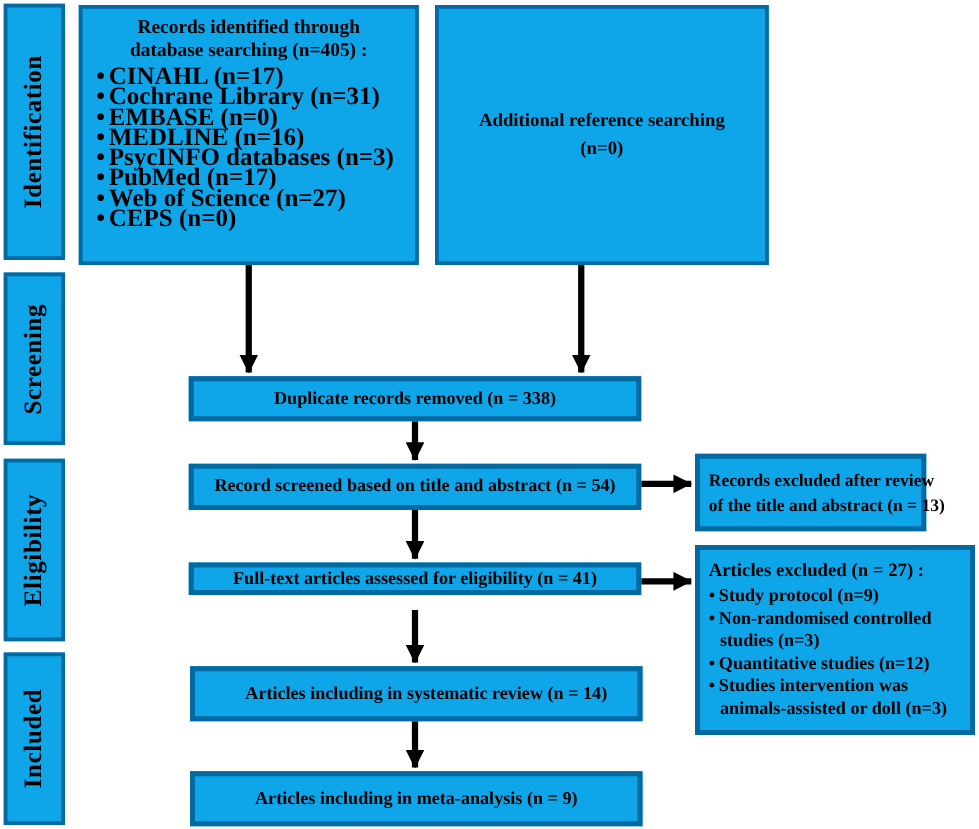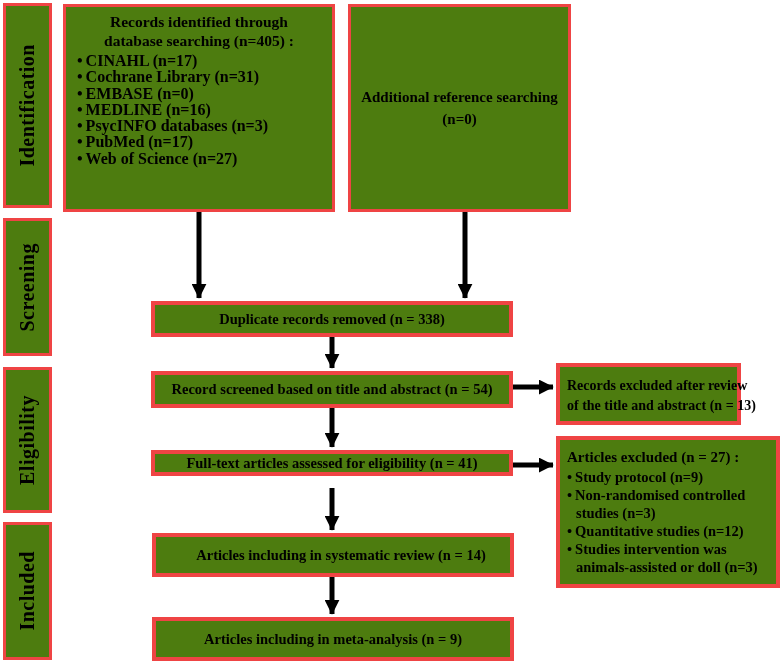--- a/index.html
+++ b/index.html
@@ -21,22 +21,22 @@
     position: absolute;
     left: 0; top: 0;
     width: 783px; height: 663px;
     z-index: 1;
   }
   .arrows line { stroke: #000; stroke-width: 5; }
   .arrows .head { fill: #000; }
   .box {
     position: absolute;
     box-sizing: border-box;
-    background: #4d7c0f;
-    border: 3px solid #ef4444;
+    background: #0ea5e9;
+    border: 3px solid #0369a1;
     z-index: 2;
   }
   .thick { border-width: 4px; }
   .stage {
     display: flex;
     align-items: center;
     justify-content: center;
   }
   .stage span {
     writing-mode: vertical-rl;
@@ -58,21 +58,21 @@
     flex-direction: column;
     align-items: center;
     justify-content: center;
     text-align: center;
     font-size: 15px;
     line-height: 22px;
   }
   
   .box-a { padding: 5px 6px 0 6px; }
   .box-a .title { text-align: center; font-size: 15.5px; line-height: 19px; }
-  .box-a .items { margin-top: 3px; padding-left: 5px; font-size: 16px; line-height: 16.3px; }
+  .box-a .items { margin-top: 3px; padding-left: 5px; font-size: 20px; line-height: 16.3px; }
   .bullet { padding-left: 9px; text-indent: -9px; }
   .bullet::before { content: "\2022"; margin-right: 3px; }
   
   .box-h { padding: 9px 4px 0 7px; font-size: 14px; line-height: 20px; }
   .box-h div { white-space: nowrap; }
   
   .box-i { padding: 7px 4px 0 7px; }
   .box-i .title { font-size: 15px; line-height: 20px; }
   .box-i .items { margin-top: 1px; font-size: 14.5px; line-height: 18px; }
 </style>
@@ -116,24 +116,25 @@
       <div>database searching (n=405) :</div>
     </div>
     <div class="items">
       <div class="bullet">CINAHL (n=17)</div>
       <div class="bullet">Cochrane Library (n=31)</div>
       <div class="bullet">EMBASE (n=0)</div>
       <div class="bullet">MEDLINE (n=16)</div>
       <div class="bullet">PsycINFO databases (n=3)</div>
       <div class="bullet">PubMed (n=17)</div>
       <div class="bullet">Web of Science (n=27)</div>
+      <div class="bullet">CEPS (n=0)</div>
     </div>
   </div>
 
-  <div class="box center-col" style="left:348px; top:4px; width:223px; height:208px;">
+  <div class="box center-col" style="left:348px; top:4px; width:267px; height:208px;">
     <div>Additional reference searching</div>
     <div>(n=0)</div>
   </div>
 
   <div class="box thick center-line" style="left:151px; top:301px; width:362px; height:36px;">
     <span>Duplicate records removed (n = 338)</span>
   </div>
 
   <div class="box thick center-line" style="left:151px; top:371px; width:362px; height:37px;">
     <span>Record screened based on title and abstract (n = 54)</span>

